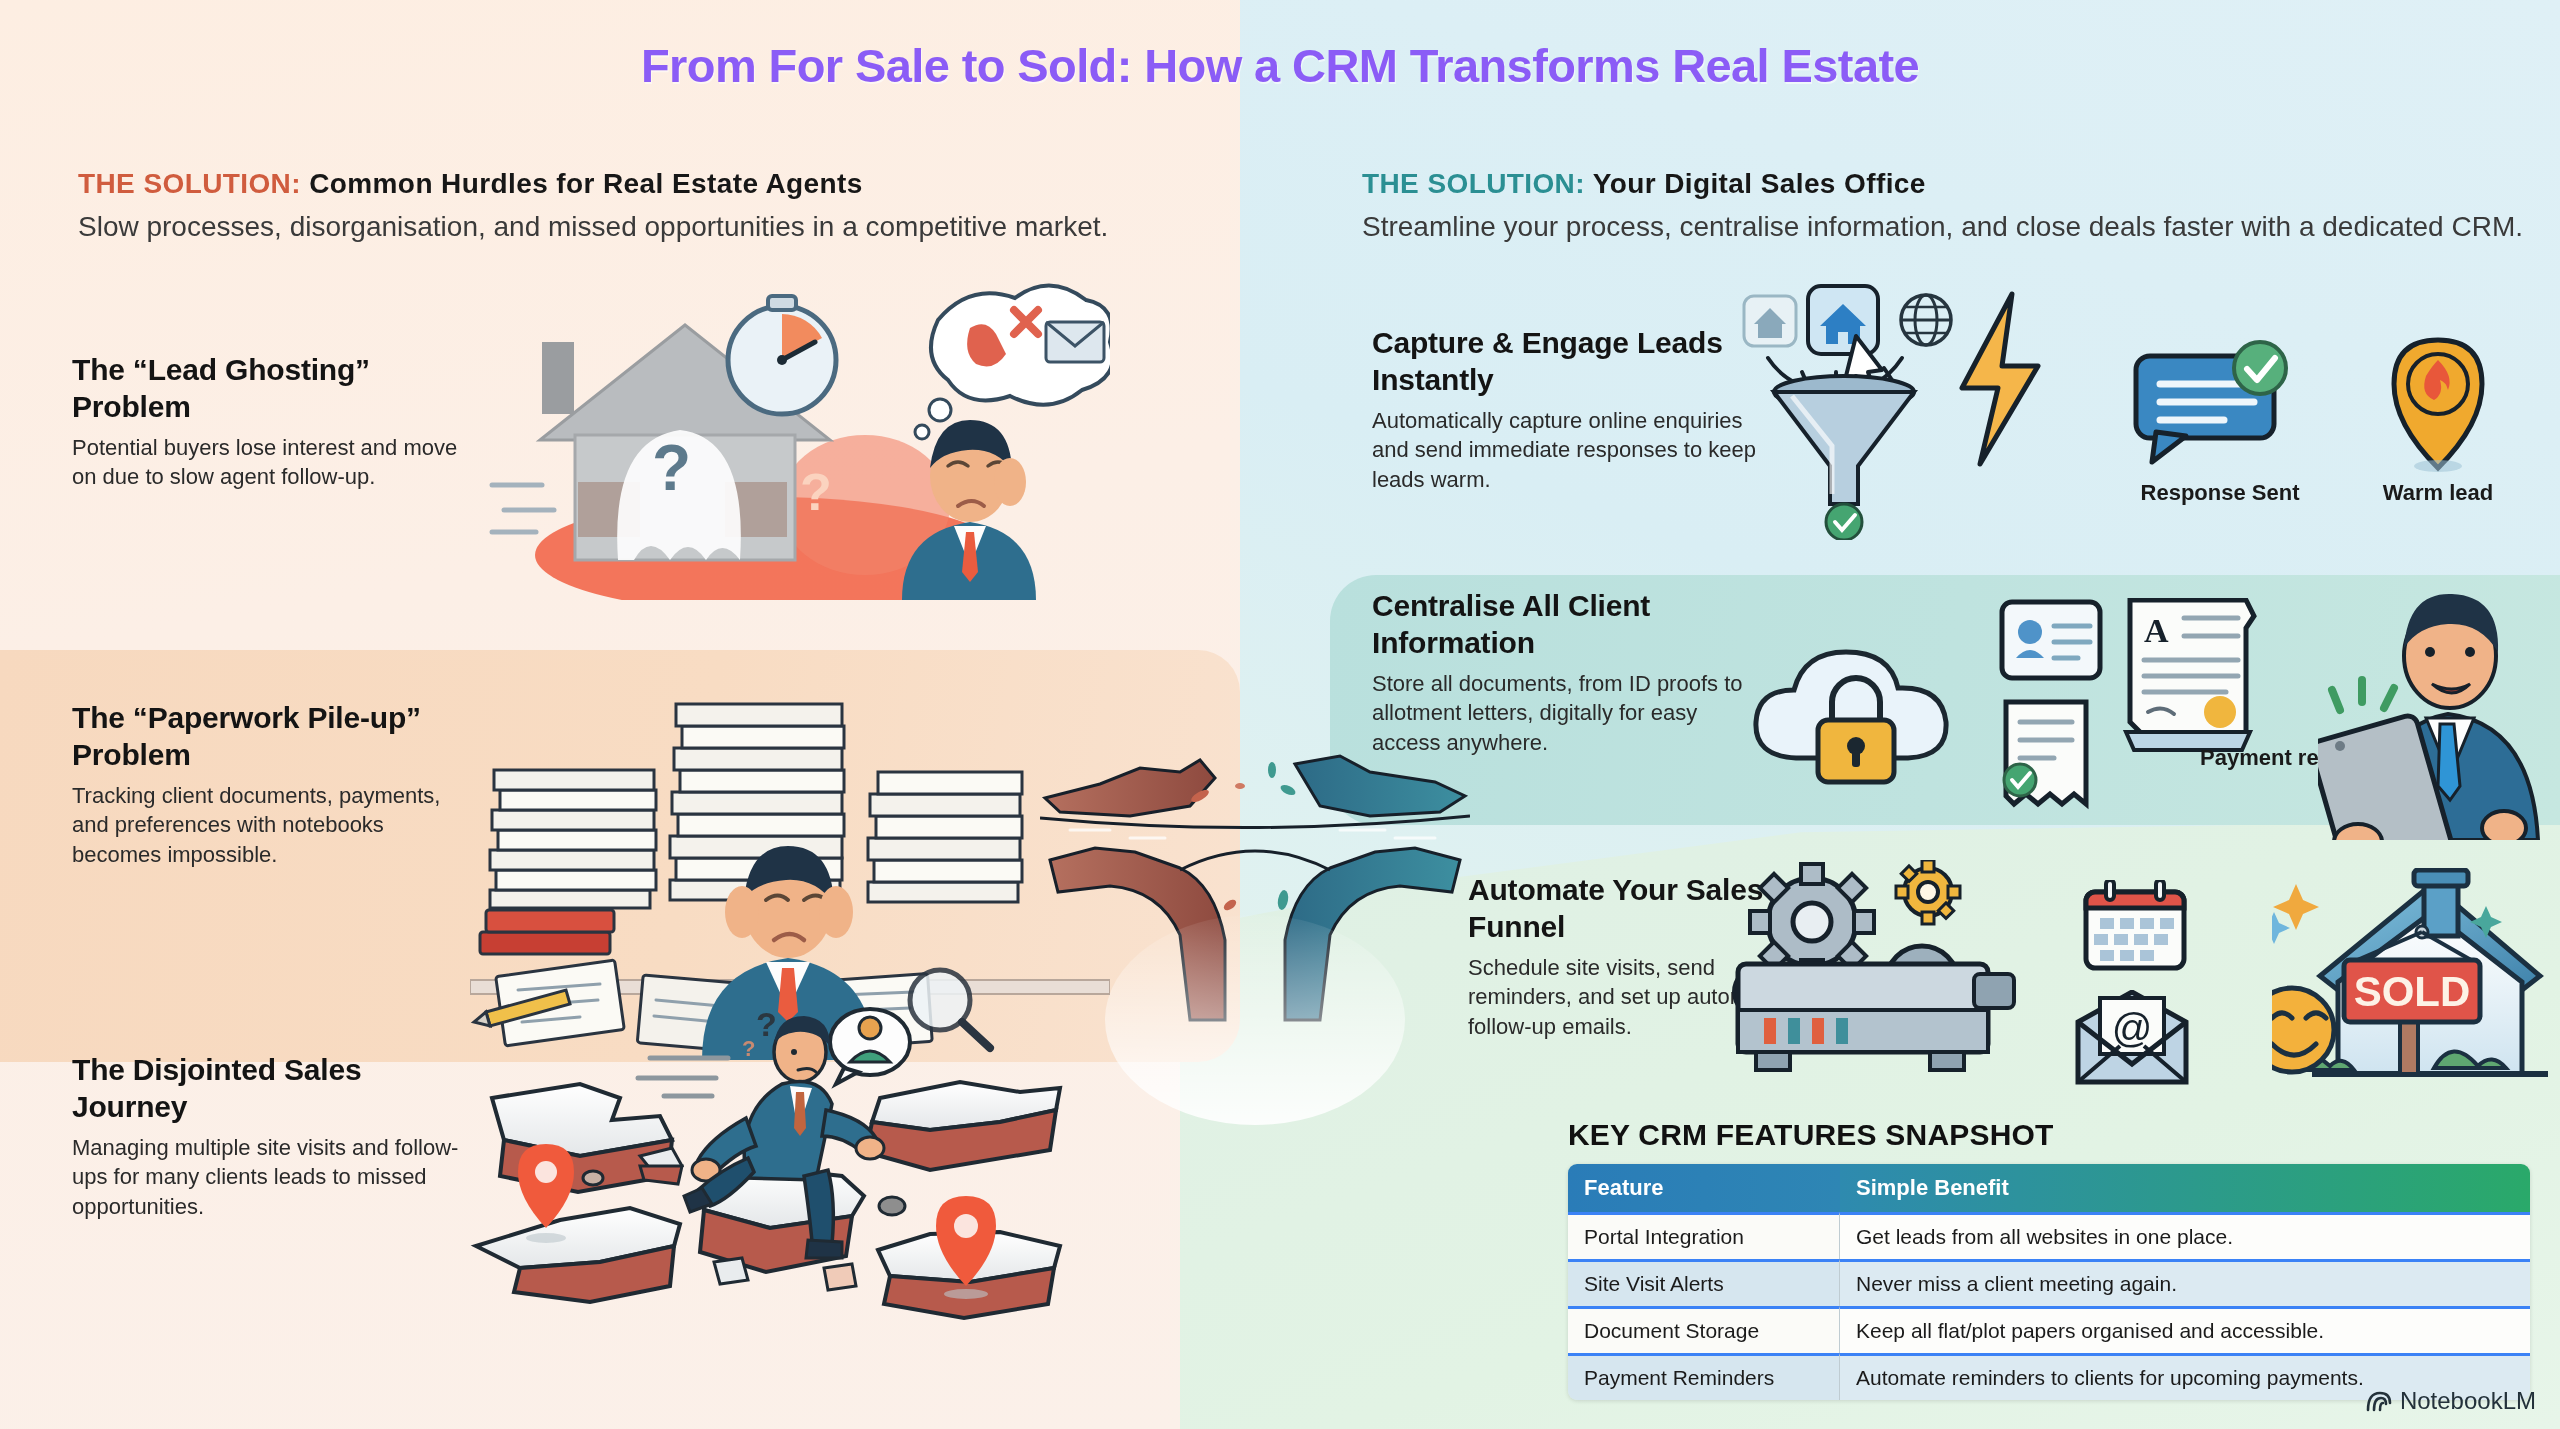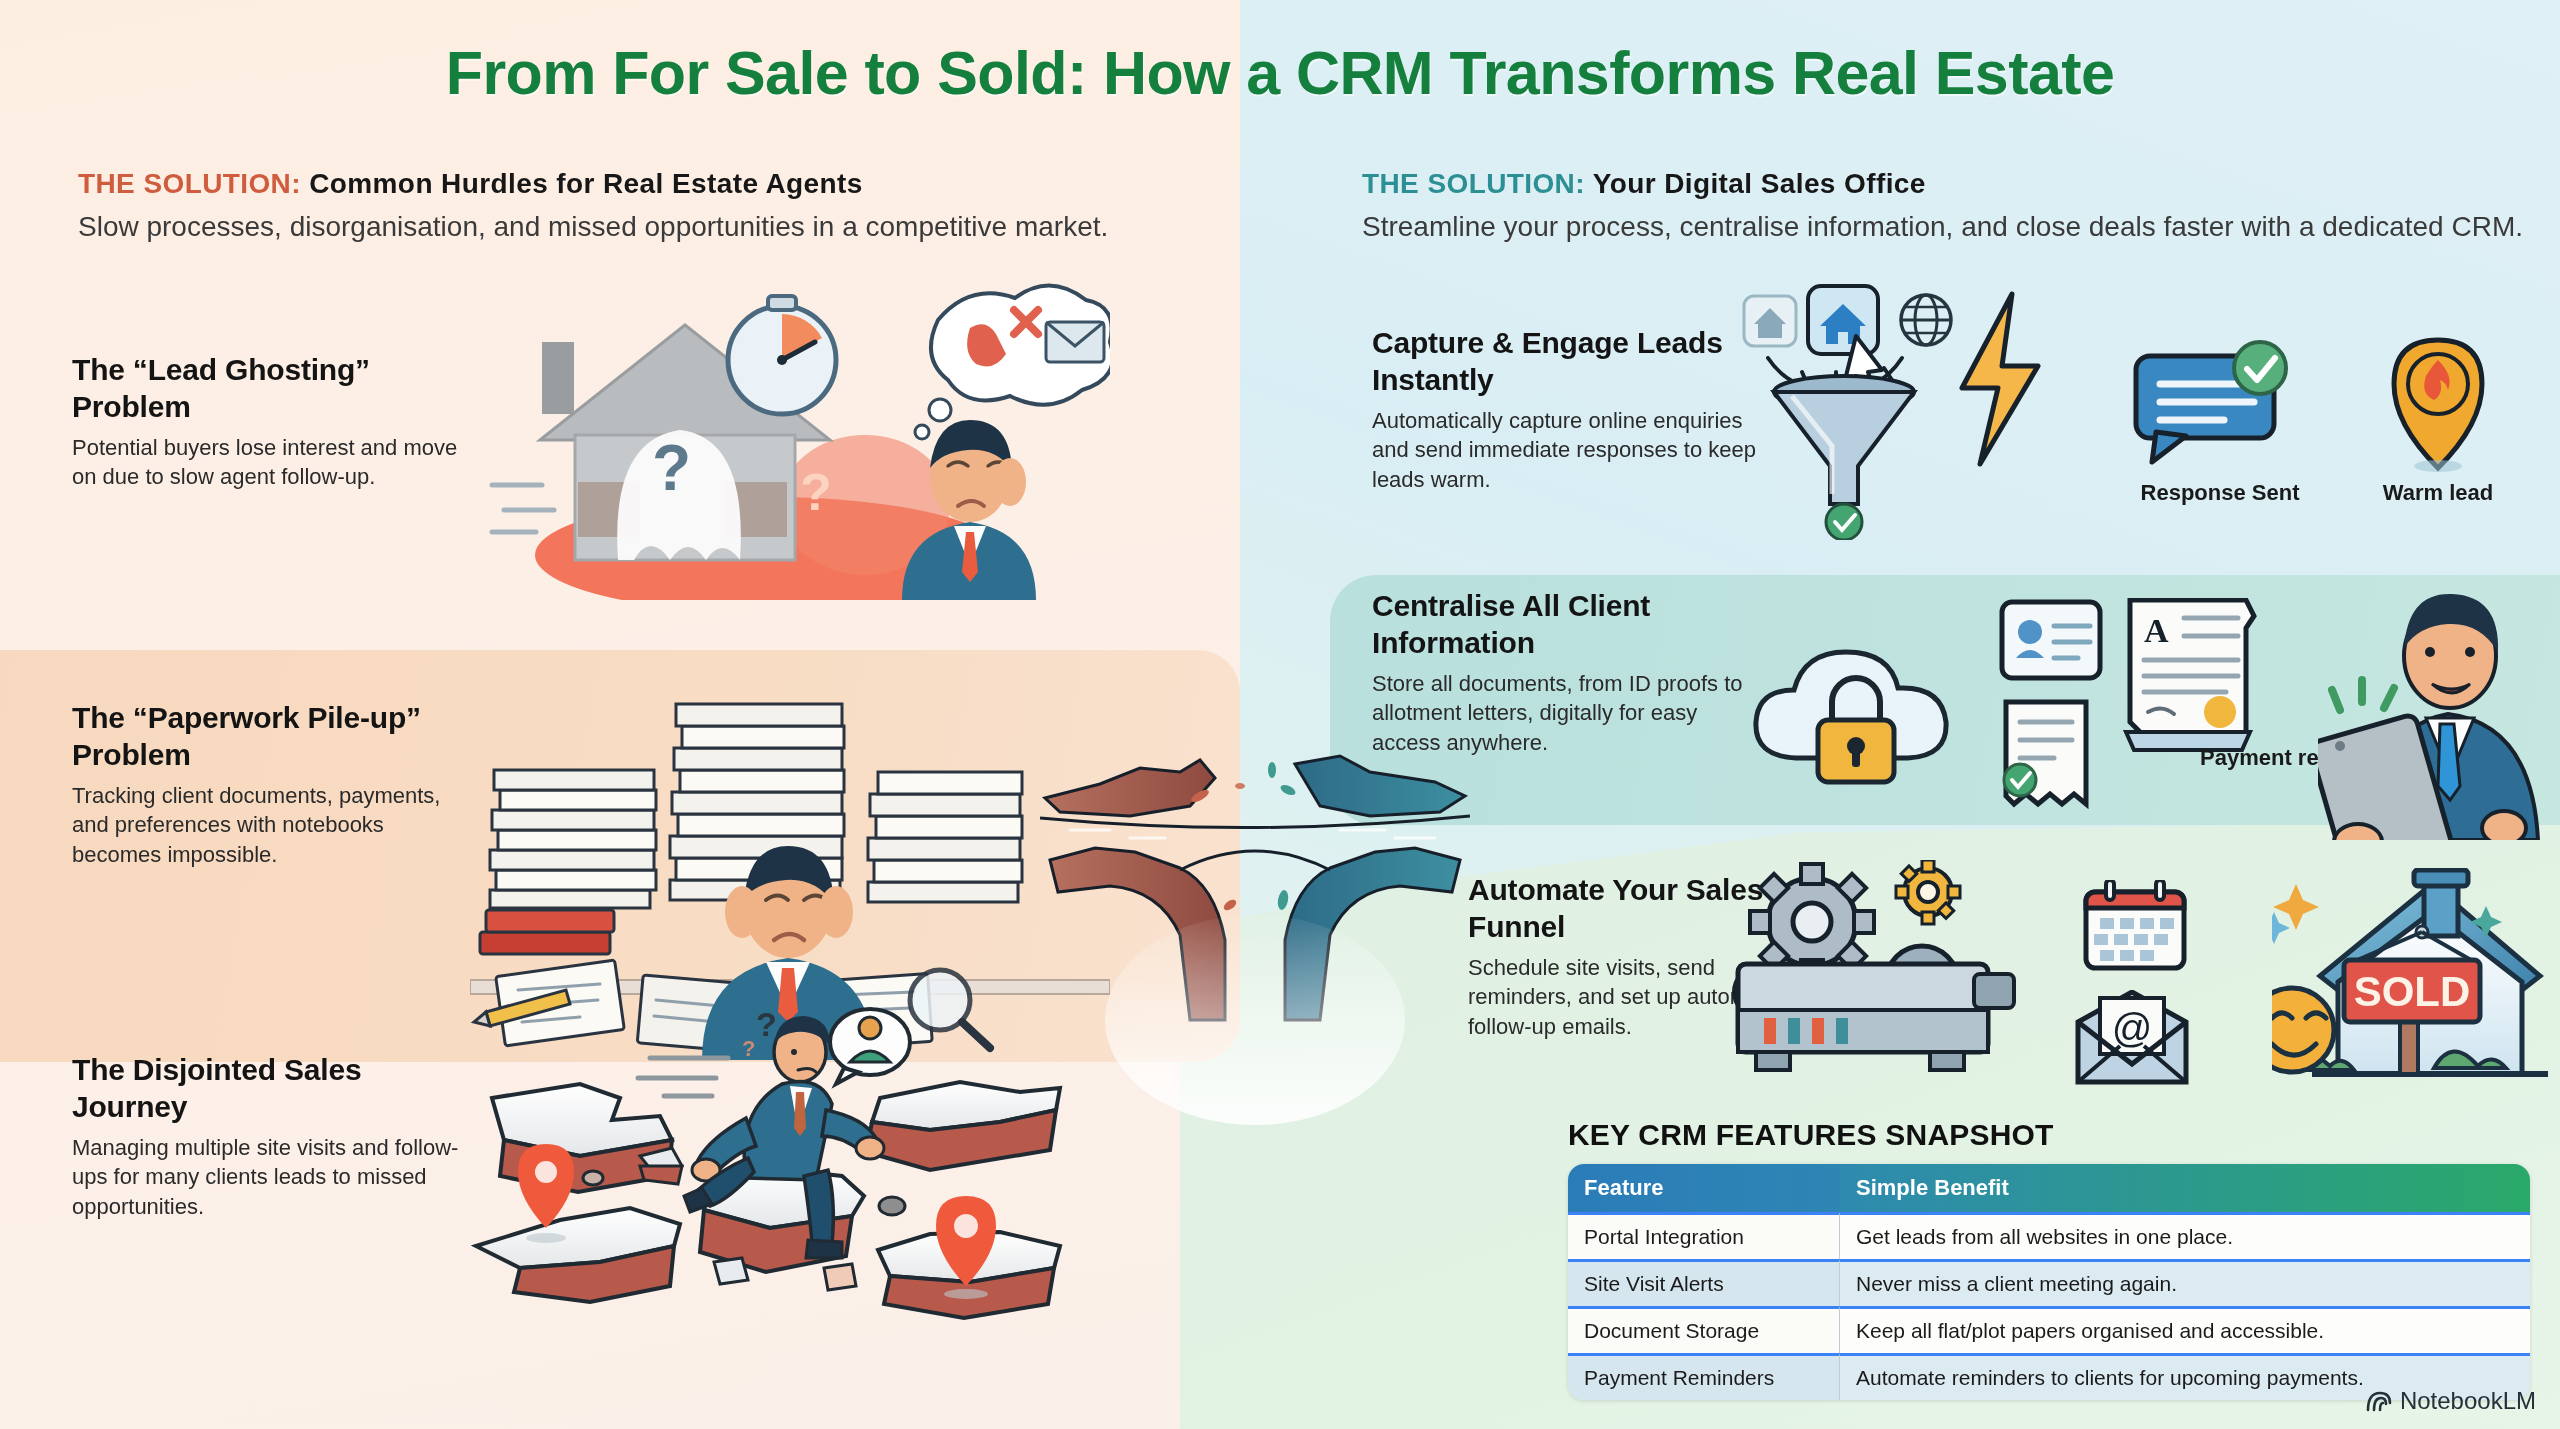--- a/index.html
+++ b/index.html
@@ -41,22 +41,22 @@
     background: linear-gradient(100deg, #b9e0dd 0%, #bfe3df 50%, #c6e7e0 100%);
     border-radius: 46px 0 0 46px;
   }
 
   
   .chasm { position: absolute; left: 1040px; top: 720px; width: 430px; height: 420px; }
 
   
   .title {
     position: absolute; left: 0; top: 38px; width: 2560px; text-align: center;
-    font-size: 61px; font-weight: 700; letter-spacing: -0.6px;
-    color: #15803d; text-shadow: 1px 2px 0 rgba(255,255,255,.55);
+    font-size: 47px; font-weight: 700; letter-spacing: -0.6px;
+    color: #8b5cf6; text-shadow: 1px 2px 0 rgba(255,255,255,.55);
   }
   .kicker-row { position: absolute; }
   .kicker-row.left { left: 78px; top: 168px; }
   .kicker-row.right { left: 1362px; top: 168px; }
   .kicker {
     font-size: 28px; font-weight: 700; letter-spacing: .4px;
   }
   .kicker .lead-problem { color: #d05c3e; }
   .kicker .lead-solution { color: #2b8f93; }
   .kicker .rest { color: #171717; }
@@ -89,21 +89,21 @@
   }
 
   
   .kft-wrap { position: absolute; left: 1568px; top: 1118px; width: 962px; }
   .kft-title {
     font-size: 30px; font-weight: 700; color: #111; letter-spacing: .2px;
     margin-bottom: 12px;
   }
   table.kft {
     width: 962px; border-collapse: separate; border-spacing: 0;
-    border-radius: 16px; overflow: hidden;
+    border-radius: 9px; overflow: hidden;
     box-shadow: 0 1px 4px rgba(0,0,0,.13);
     font-size: 21px;
   }
   table.kft thead th {
     background: linear-gradient(90deg, #2b7fb5 0%, #2f8fae 38%, #2aa濃 60%, #2bab68 100%);
     color: #fff; text-align: left; font-weight: 700;
     padding: 11px 16px; font-size: 22px;
   }
   table.kft thead th.c1 { background: linear-gradient(90deg,#2a7cb8 0%,#2e86b4 100%); width: 272px; }
   table.kft thead th.c2 { background: linear-gradient(90deg,#2e8aaf 0%,#2aa96a 100%); }

